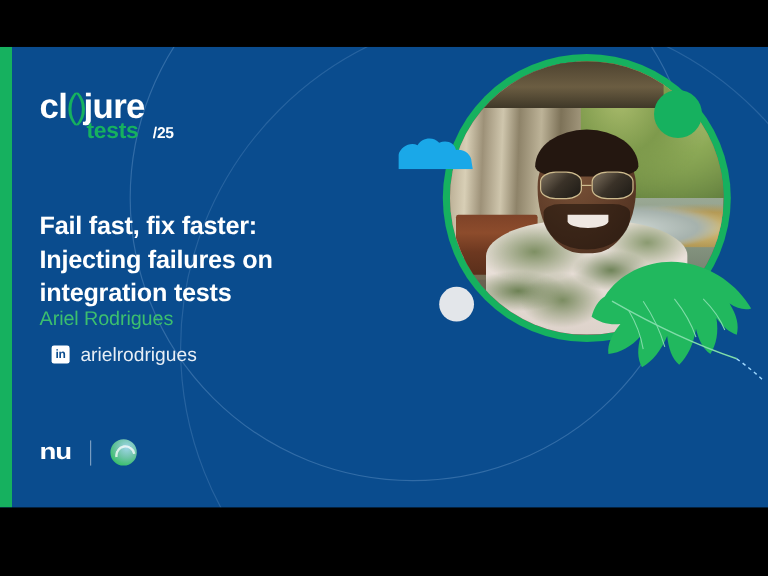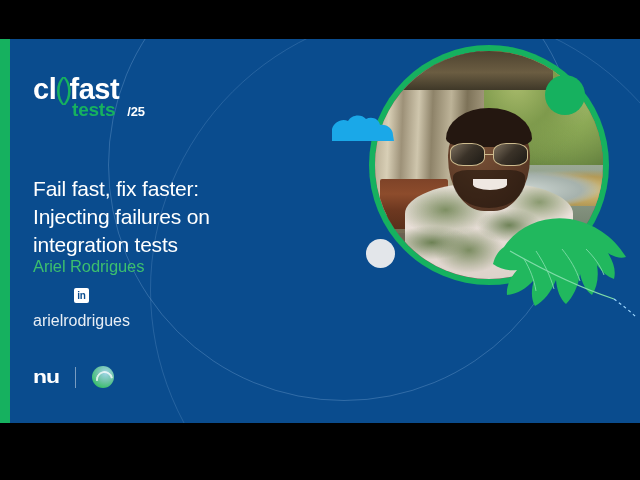--- a/index.html
+++ b/index.html
@@ -120,43 +120,41 @@
     font-weight: 600;
     margin-left: 12px;
   }
 
   .talk-title {
     position: absolute;
     top: 136px;
     left: 0;
     width: 275px;
     font-size: 21px;
-    font-weight: 400;
+    font-weight: 700;
     line-height: 1.33;
     color: #ffffff;
     letter-spacing: -0.2px;
     white-space: pre-line;
   }
   .speaker-name {
     position: absolute;
     top: 218px;
     left: 0;
     font-size: 16.5px;
     font-weight: 400;
     color: #3cbf6e;
     letter-spacing: -0.1px;
   }
   .social-row {
     position: absolute;
     top: 249px;
-    left: 0;
+    left: 10px;
     display: flex;
-    align-items: center;
     gap: 9px;
-    flex-direction: column;
   }
   .li-icon {
     width: 15px;
     height: 15px;
     border-radius: 2px;
     background: #ffffff;
     color: #0a4c8e;
     font-size: 10px;
     font-weight: 700;
     display: flex;
@@ -397,21 +395,21 @@
     <div class="arc arc-2"></div>
 
     <div class="left-stripe"></div>
 
     <div class="left-col">
 
       <div class="logo-block">
         <div class="logo-row1">
           <span>cl</span>
           <span class="logo-paren">()</span>
-          <span>fast</span>
+          <span>jure</span>
         </div>
         <div class="logo-row2">
           <span>tests</span><span class="logo-year">/25</span>
         </div>
       </div>
 
       <div class="talk-title">Fail fast, fix faster:
 Injecting failures on
 integration tests</div>
 

